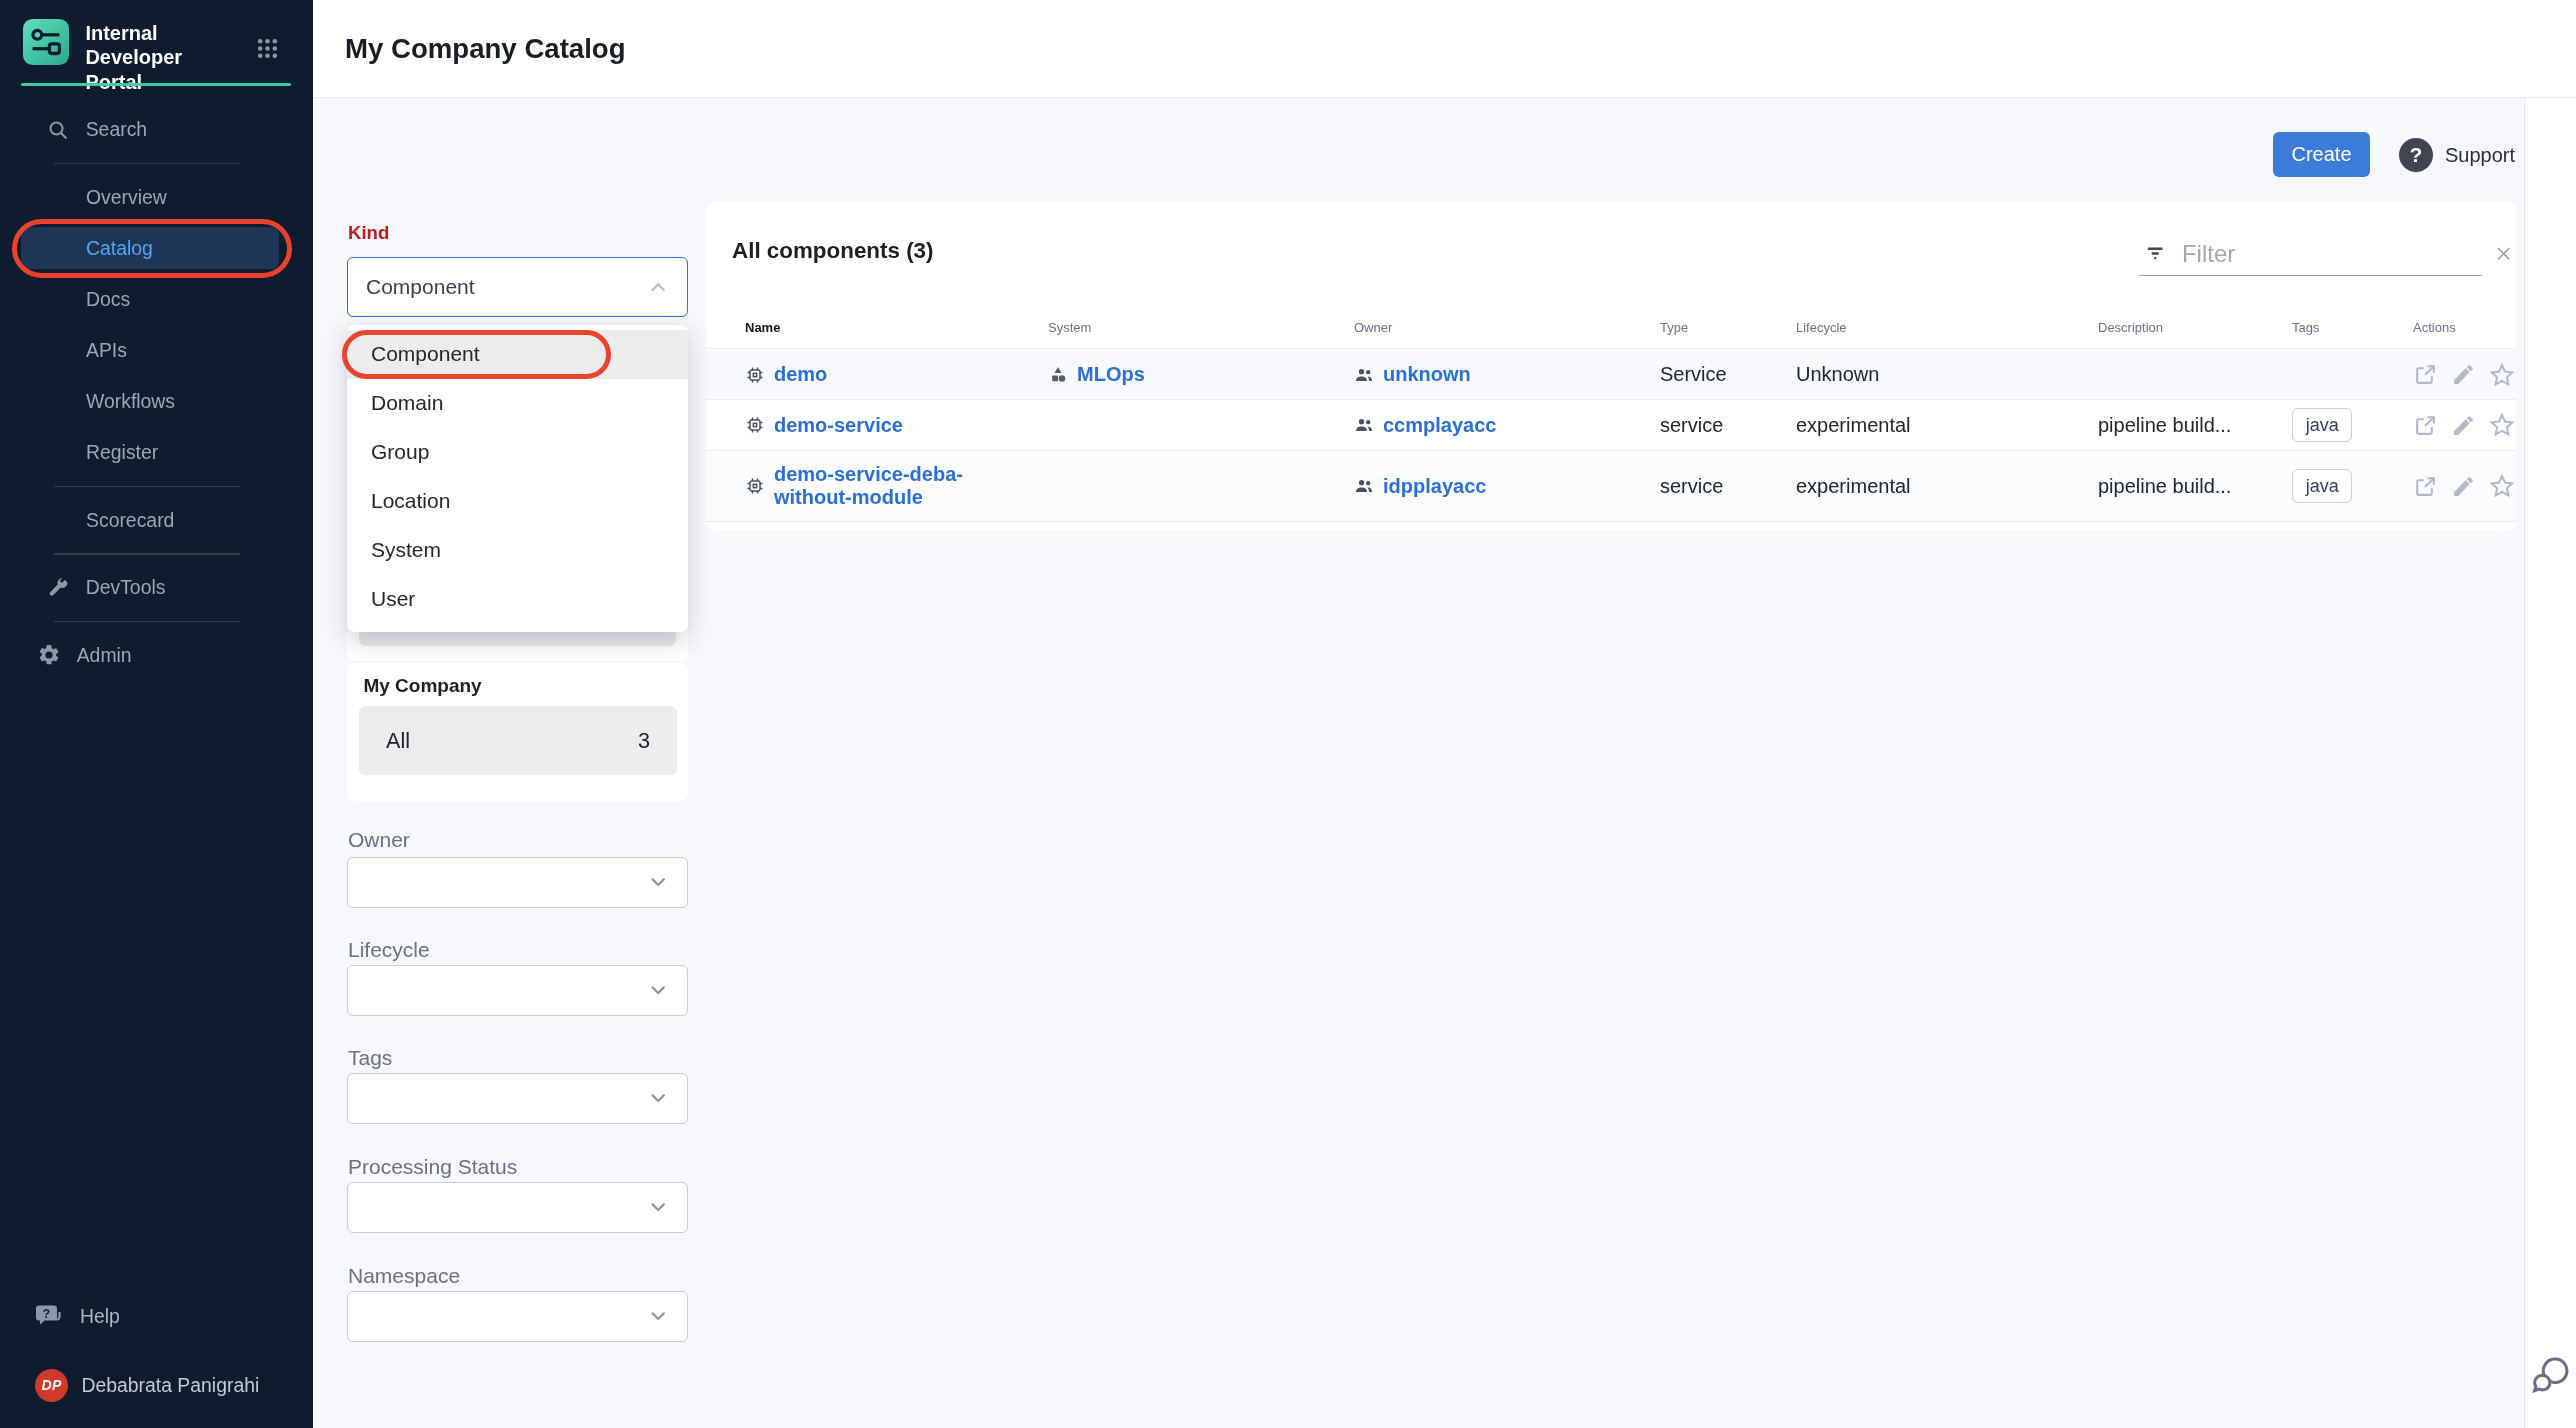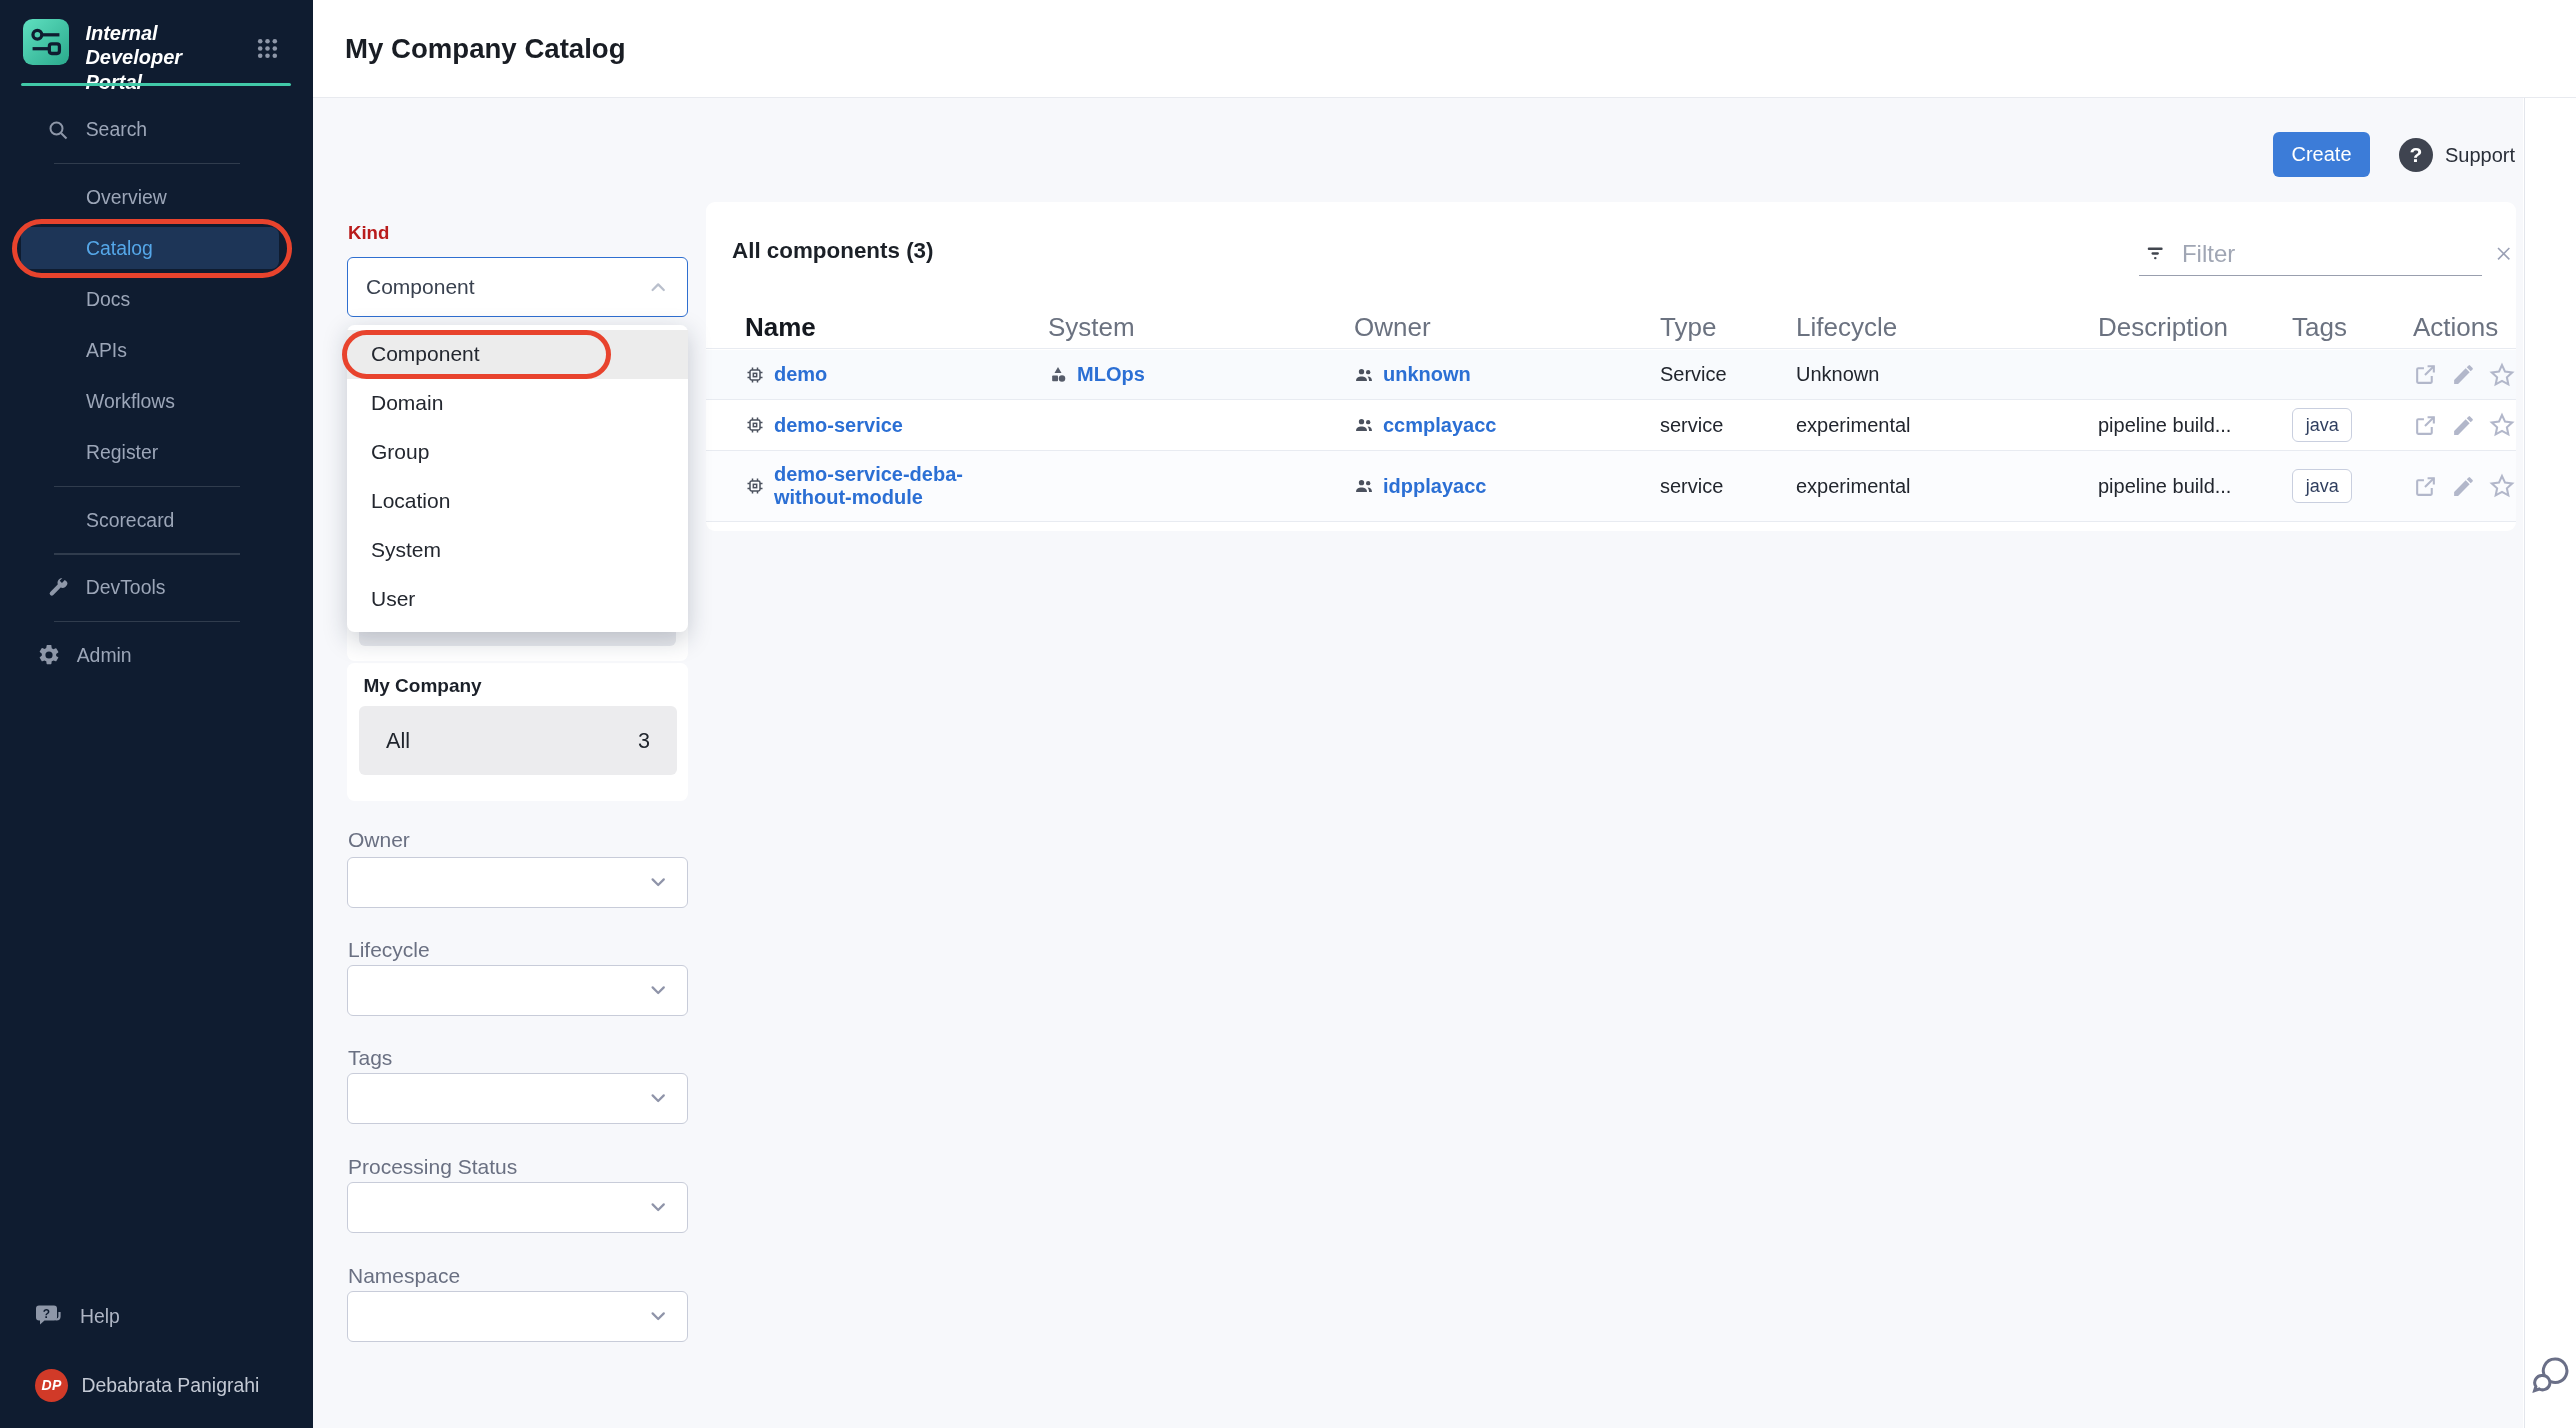--- a/index.html
+++ b/index.html
@@ -5,21 +5,21 @@
   html,body{margin:0;padding:0;}
   body{
     width:2576px;height:1428px;position:relative;overflow:hidden;
     background:#ffffff;font-family:"Liberation Sans",sans-serif;
     -webkit-font-smoothing:antialiased;
   }
   
   .sidebar{position:absolute;left:0;top:0;width:313px;height:1428px;background:var(--sidebar-bg,#0f1c30);color:#9ca6b8;}
   .logo-row{position:absolute;left:23px;top:19.4px;display:flex;gap:16.4px;align-items:flex-start;}
   .logo-mark{width:46px;height:46px;flex:0 0 auto;}
-  .logo-title{font-size:20px;font-weight:700;color:#ffffff;line-height:1.22;padding-top:1.5px;width:157px;font-style:italic;}
+  .logo-title{font-size:20px;font-weight:700;color:#ffffff;line-height:1.22;padding-top:1.5px;width:157px;}
   .grid-icon{position:absolute;left:255px;top:36px;width:25px;height:25px;color:#8e97a8;cursor:pointer;}
   .teal-line{position:absolute;left:21px;top:83px;width:270px;height:3px;background:var(--teal,#41c9a8);border-radius:1.5px;}
   .nav{position:absolute;left:0;top:104px;width:313px;}
   .nav-item{position:relative;height:51px;display:flex;align-items:center;font-size:19.4px;color:#9ca6b8;cursor:pointer;}
   .nav-item .nav-label{margin-left:86px;text-align:center;}
   .nav-item.has-icon .nav-label{margin-left:0;}
   .nav-item .nav-ic{width:24px;height:24px;margin-left:46px;margin-right:15.7px;display:inline-flex;color:#8e97a8;}
   .nav-item.low-indent .nav-ic{margin-left:37px;}
   .nav-item.active{height:42px;margin:4.5px 34px 5.2px 21px;background:#1d3557;border-radius:7.5px;}
   .nav-item.active .nav-label{margin-left:65px;color:var(--active-text,#55a7e8);}
@@ -63,21 +63,21 @@
   .plain-select .chev{color:#8f94a9;}
   
   .table-card{position:absolute;left:393px;top:104px;width:1810px;height:329px;background:#fff;border-radius:9px;}
   .table-title{position:absolute;left:26px;top:36px;font-size:22.4px;font-weight:700;color:#1b2027;}
   .tbl-filter{position:absolute;left:1433px;top:30px;width:343px;height:43px;border-bottom:1.5px solid #999fae;display:flex;align-items:center;}
   .funnel-ic{width:22.4px;height:22.4px;color:#42464f;margin-left:4.5px;flex:0 0 auto;}
   .tbl-filter input{flex:1;border:none;outline:none;background:transparent;font-size:24px;color:#3a4050;margin-left:14px;font-family:inherit;}
   .tbl-filter input::placeholder{color:#a0a6b4;}
   .x-ic{width:19.4px;height:19.4px;color:#9aa0b5;margin-right:6px;cursor:pointer;flex:0 0 auto;}
   .thead,.trow{display:grid;grid-template-columns:303px 306px 306px 136px 302px 194px 121px 1fr;padding-left:39px;align-items:center;box-sizing:border-box;}
-  .thead{position:absolute;left:0;top:104px;width:100%;height:43px;border-bottom:1.5px solid #e8ebf1;font-size:26px;color:#6b7280;font-weight:500;}
+  .thead{position:absolute;left:0;top:104px;width:100%;height:43px;border-bottom:1.5px solid #e8ebf1;font-size:13px;color:#6b7280;font-weight:500;}
   .thead .h-name{color:#14181f;font-weight:700;}
   .tbody{position:absolute;left:0;top:148px;width:100%;}
   .trow{border-bottom:1.5px solid #e8ebf1;}
   .trow.r0{height:50px;background:#f8fafd;}
   .trow.r1{height:51px;background:#ffffff;}
   .trow.r2{height:71px;background:#fbfcfe;}
   .cell-ent{display:flex;align-items:center;gap:9px;}
   .ent-ic{width:20px;height:20px;color:#4b515e;flex:0 0 auto;display:inline-flex;}
   .ent-ic.sys{color:#565c6a;}
   .ent-link{font-size:20px;font-weight:600;color:var(--link-blue,#2b6fd4);cursor:pointer;text-decoration:none;}

